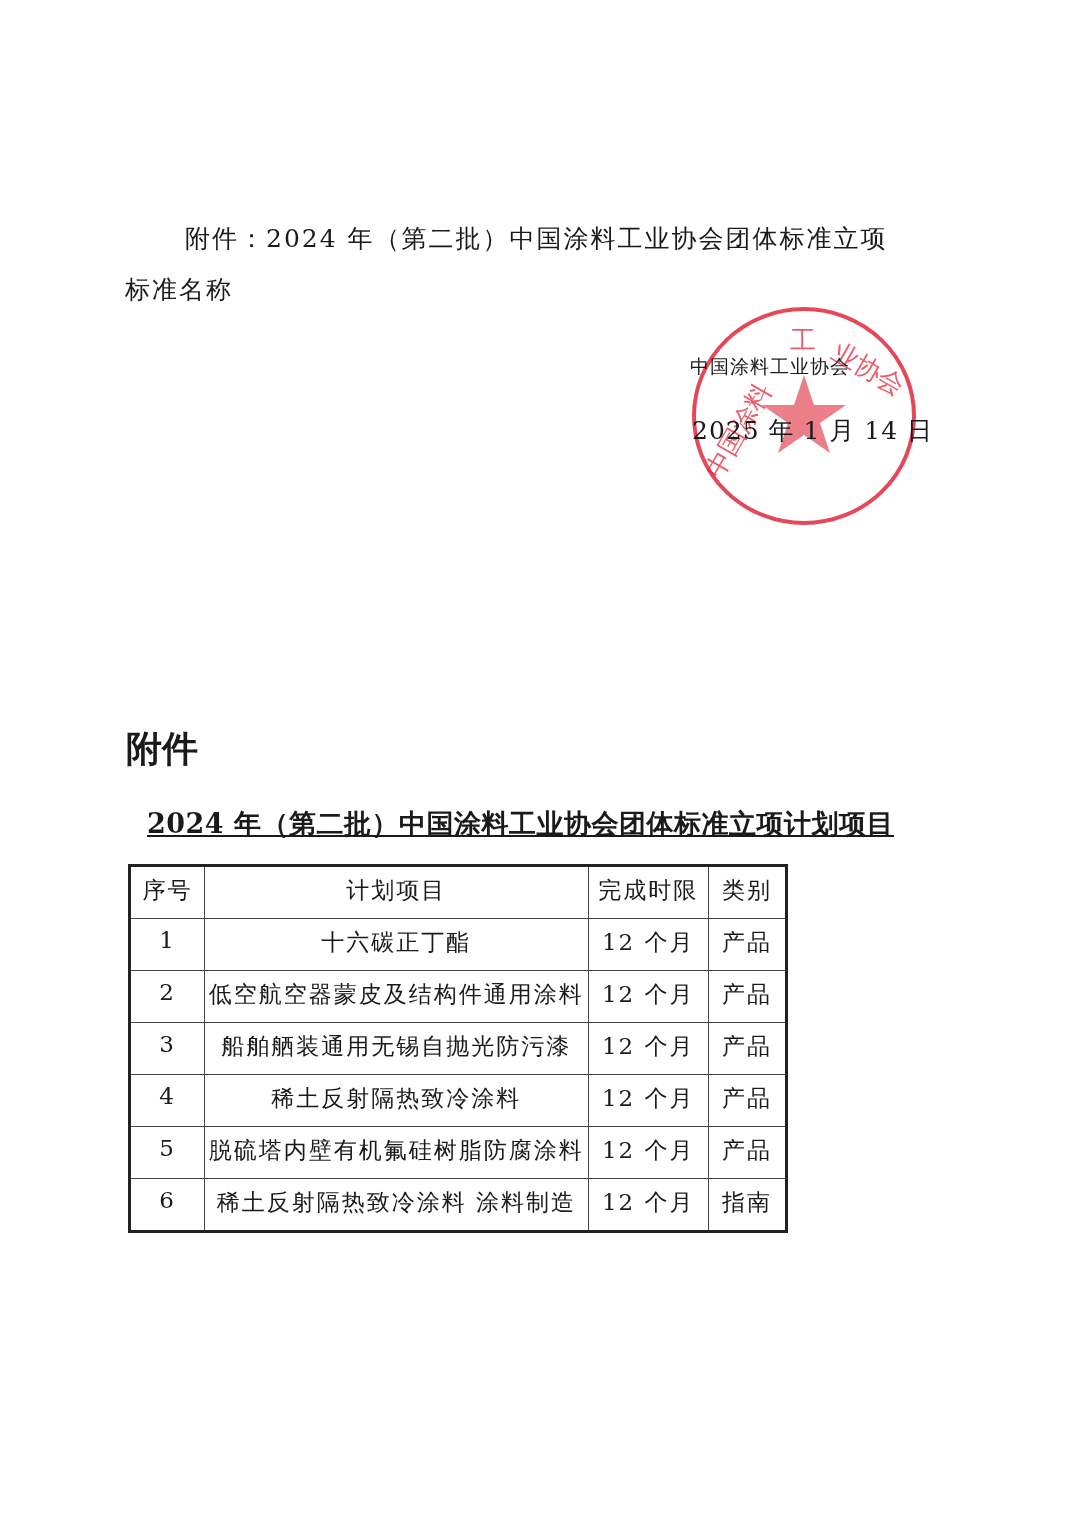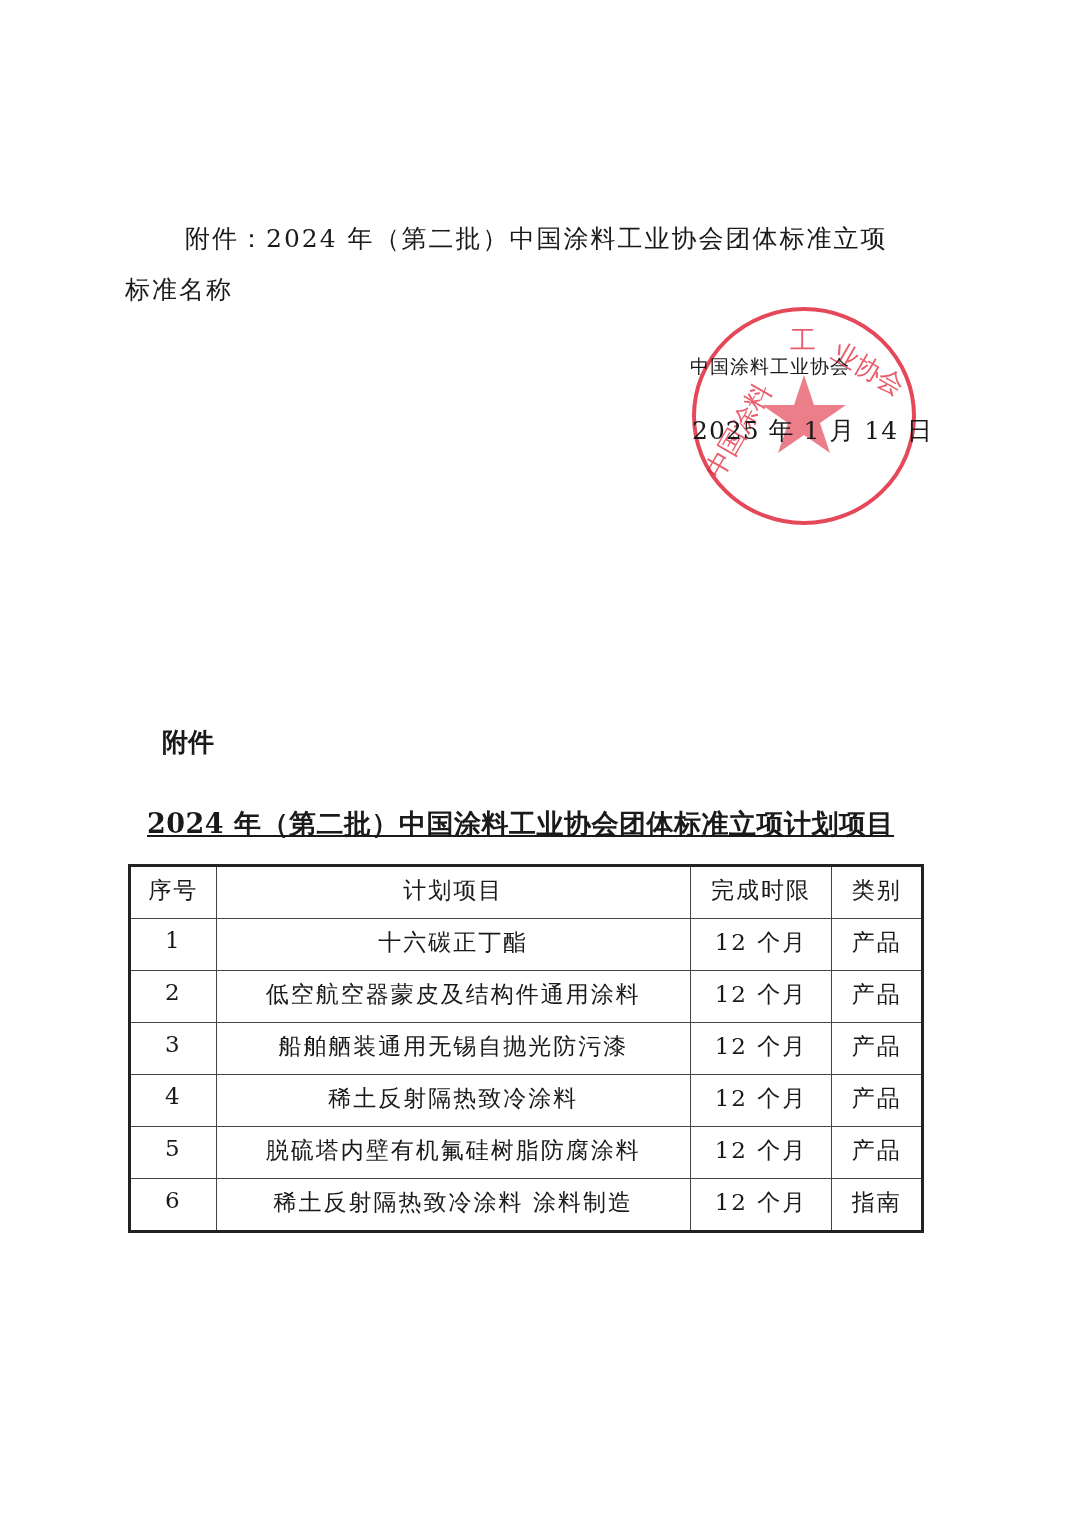--- a/index.html
+++ b/index.html
@@ -4,23 +4,23 @@
   <style>
     html, body { margin: 0; padding: 0; background: #ffffff; }
     body { width: 1080px; height: 1527px; position: relative; overflow: hidden;
            font-family: "DejaVu Serif", "Liberation Serif", serif; color: #1a1a1a; }
     .abs { position: absolute; }
     .p1 { left: 185px; top: 222px; font-size: 25px; letter-spacing: 2px; white-space: nowrap; text-align: center; }
     .p1b { left: 125px; top: 273px; font-size: 25px; letter-spacing: 2px; }
     .org { left: 690px; top: 354px; font-size: 19px; letter-spacing: 1px; white-space: nowrap; z-index: 2; }
     .date { left: 692px; top: 414px; font-size: 25px; letter-spacing: 1px; white-space: nowrap; z-index: 2; }
     .seal { left: 690px; top: 305px; width: 228px; height: 222px; z-index: 1; }
-    .att { left: 126px; top: 725px; font-size: 26px; font-weight: bold; margin-left: 36px; }
+    .att { left: 126px; top: 725px; font-size: 36px; font-weight: bold; }
     .title { left: 147px; top: 806px; font-size: 27px; font-weight: bold; white-space: nowrap; letter-spacing: 0.5px; text-decoration: underline; }
-    table { position: absolute; left: 128px; top: 864px; width: 796px; border-collapse: collapse;
+    table { position: absolute; left: 128px; top: 864px; width: 660px; border-collapse: collapse;
             border: 3px solid #222; }
     td, th { border: 1.5px solid #444; font-size: 23px; font-weight: normal; text-align: center;
              vertical-align: top; padding-top: 8px; height: 42px; letter-spacing: 2px; }
     th { height: 42px; }
     col.c1 { width: 87px; } col.c2 { width: 476px; } col.c3 { width: 142px; } col.c4 { width: 91px; }
   </style>
 </head>
 <body>
 
 <div class="abs p1">附件：2024 年（第二批）中国涂料工业协会团体标准立项</div>

